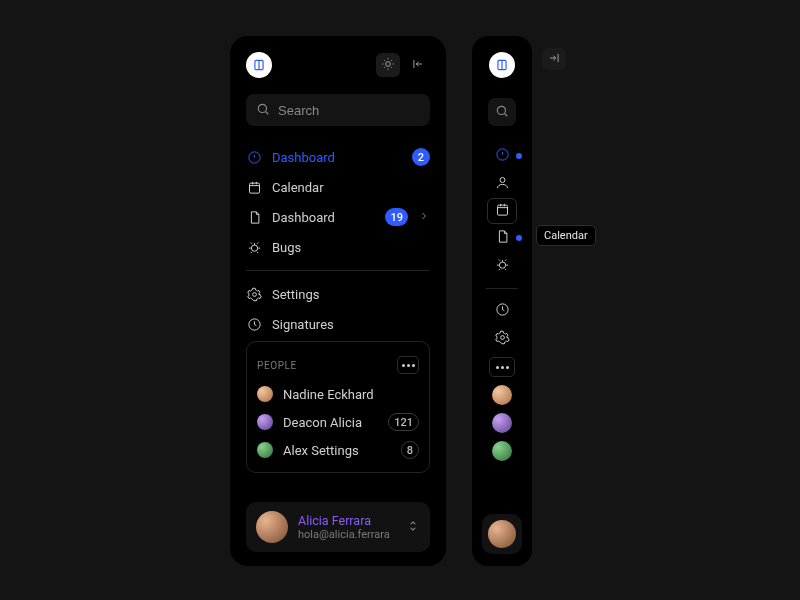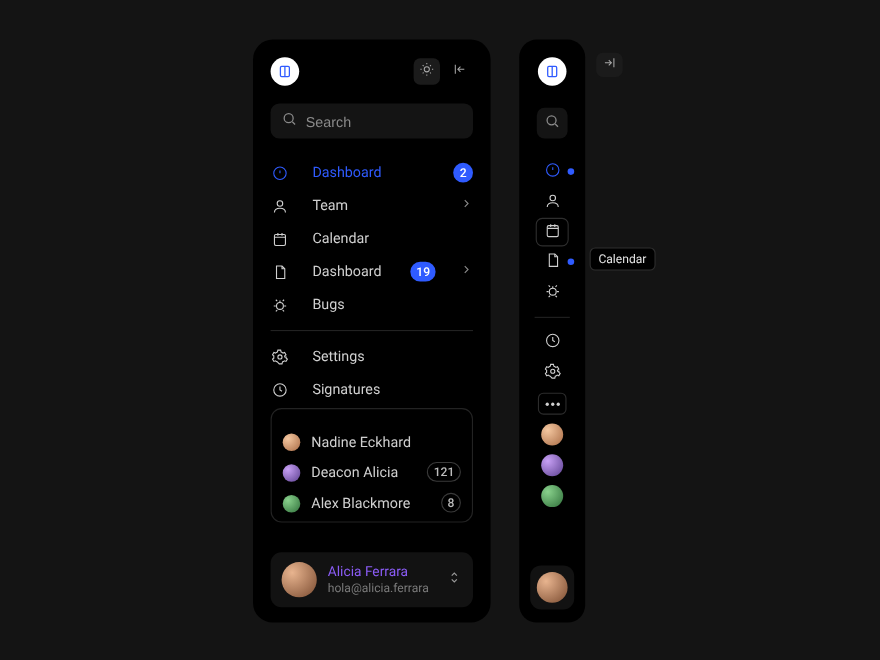--- a/index.html
+++ b/index.html
@@ -63,21 +63,21 @@
   .search input {
     background: transparent; border: 0; outline: 0;
     color: #e5e5e5; font-size: 13px; width: 100%;
   }
   .search input::placeholder { color: #8a8a8a; }
 
   .nav { display: flex; flex-direction: column; }
   .nav-item {
     display: flex; align-items: center;
     height: 30px;
-    gap: 22px;
+    gap: 10px;
     cursor: pointer;
     color: #d0d0d0;
   }
   .nav-item .nav-icon { width: 16px; display:flex; align-items:center; justify-content:center; }
   .nav-item .nav-icon svg { width: 15px; height: 15px; stroke: currentColor; fill: none; stroke-width: 1.6; }
   .nav-item .label { flex: 1; }
   .nav-item.active { color: #2f5bff; }
   .badge {
     min-width: 18px; height: 18px; padding: 0 5px;
     border-radius: 9px;
@@ -107,21 +107,21 @@
   }
   .more-btn span { width:3px; height:3px; background:#cfcfcf; border-radius:50%; margin:0 1px; }
 
   .people-box {
     border: 1px solid #232323;
     border-radius: 10px;
     padding: 10px 10px 8px 10px;
     margin-top: 2px;
   }
   .person {
-    display:flex; align-items:flex-end; gap:10px;
+    display:flex; align-items:center; gap:10px;
     height: 28px;
     cursor:pointer;
     color:#d0d0d0;
   }
   .avatar {
     width: 20px; height: 20px; border-radius:50%;
     background: #555; display:inline-block;
   }
   .avatar.sm { width:16px; height:16px; }
   .avatar.lg { width:32px; height:32px; }
@@ -269,32 +269,20 @@
               <circle cx="12" cy="12" r="9"></circle>
               <path d="M12 8v4M12 16h.01"></path>
             </svg>
           </span>
         <span class="label">Dashboard</span>
         <span class="badge">2</span>
       </div>
       <div class="nav-item">
         <span class="nav-icon">
             <svg viewBox="0 0 24 24">
-              <circle cx="12" cy="8" r="4"></circle>
-              <path d="M4 21c0-4 4-6 8-6s8 2 8 6"></path>
-            </svg>
-          </span>
-        <span class="label">Team</span>
-        <span class="chev"><svg viewBox="0 0 24 24">
-              <path d="M9 6l6 6-6 6"></path>
-            </svg></span>
-      </div>
-      <div class="nav-item">
-        <span class="nav-icon">
-            <svg viewBox="0 0 24 24">
               <rect x="4" y="5" width="16" height="16" rx="2"></rect>
               <path d="M4 9h16M9 3v4M15 3v4"></path>
             </svg>
           </span>
         <span class="label">Calendar</span>
       </div>
       <div class="nav-item">
         <span class="nav-icon">
             <svg viewBox="0 0 24 24">
               <path d="M7 3h8l4 4v14H7z"></path>
@@ -333,32 +321,40 @@
             <svg viewBox="0 0 24 24">
               <circle cx="12" cy="12" r="9"></circle>
               <path d="M12 7v5l3 2"></path>
             </svg>
           </span>
         <span class="label">Signatures</span>
       </div>
     </nav>
 
     <div class="people-box">
+      <div class="section-header">
+        <span class="title">PEOPLE</span>
+        <div class="more-btn">
+          <span></span>
+            <span></span>
+            <span></span>
+        </div>
+      </div>
       <div class="person">
         <span class="avatar sm av1"></span>
         <span class="label" style="flex:1">Nadine Eckhard</span>
       </div>
       <div class="person">
         <span class="avatar sm av2"></span>
         <span class="label" style="flex:1">Deacon Alicia</span>
         <span class="badge outline">121</span>
       </div>
       <div class="person">
         <span class="avatar sm av3"></span>
-        <span class="label" style="flex:1">Alex Blackmore</span>
+        <span class="label" style="flex:1">Alex Settings</span>
         <span class="badge outline">8</span>
       </div>
     </div>
 
     <div class="user-card">
       <span class="avatar lg av4"></span>
       <div class="info">
         <span class="name">Alicia Ferrara</span>
         <span class="email">hola@alicia.ferrara</span>
       </div>

